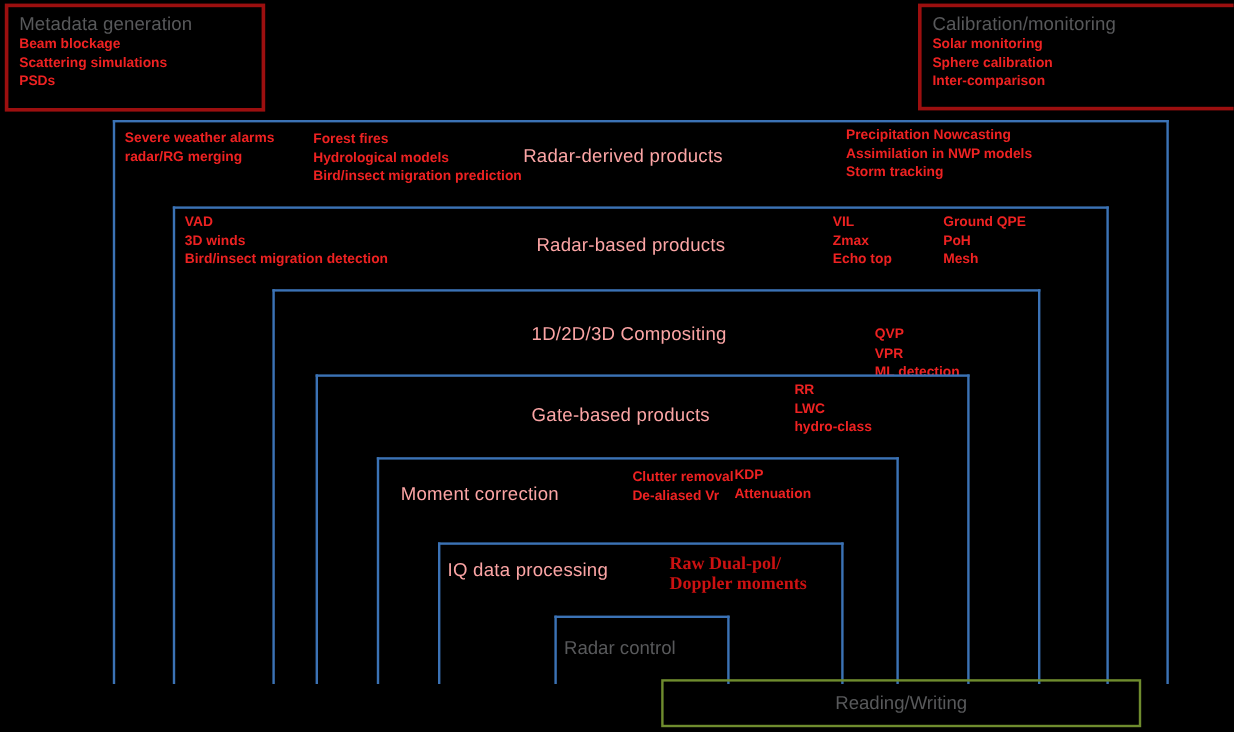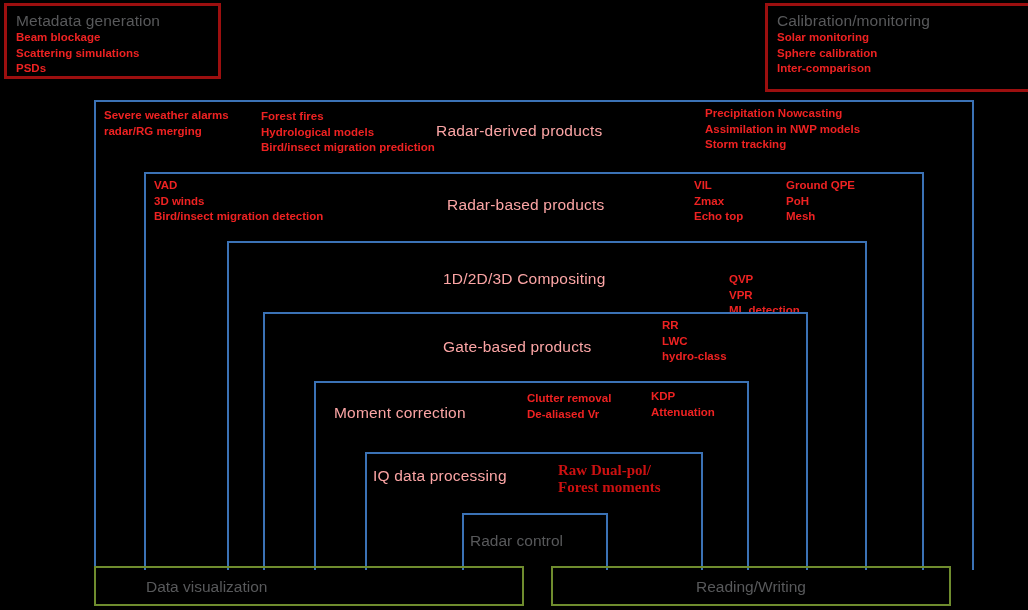--- a/index.html
+++ b/index.html
@@ -109,21 +109,21 @@
     white-space: nowrap;
   }
   .gb-left .gb-label { margin-left: 50px; }
   .gb-right .gb-label { margin: 0 auto; }
 </style>
 </head>
 <body>
 
 <div id="stage">
 
-  <div class="red-box" style="left:4px; top:3px; width:217px; height:76px;">
+  <div class="red-box" style="left:4px; top:3px; width:217px; height:90px;">
     <div class="rb-title">Metadata generation</div>
     <div class="rb-item">Beam blockage</div>
     <div class="rb-item">Scattering simulations</div>
     <div class="rb-item">PSDs</div>
   </div>
 
   <div class="red-box" style="left:765px; top:3px; width:305px; height:89px;">
     <div class="rb-title">Calibration/monitoring</div>
     <div class="rb-item">Solar monitoring</div>
     <div class="rb-item">Sphere calibration</div>
@@ -180,35 +180,32 @@
     <div>LWC</div>
     <div>hydro-class</div>
   </div>
 
   <div class="layer" style="left:314px; top:381px; width:435px; height:189px;"></div>
   <div class="layer-title" style="left:334px; top:403px;">Moment correction</div>
   <div class="tag-col" style="left:527px; top:391px;">
     <div>Clutter removal</div>
     <div>De-aliased Vr</div>
   </div>
-  <div class="tag-col" style="left:651px; top:389px;">
+  <div class="tag-col" style="left:612px; top:389px;">
     <div>KDP</div>
     <div>Attenuation</div>
   </div>
 
   <div class="layer" style="left:365px; top:452px; width:338px; height:118px;"></div>
   <div class="layer-title" style="left:373px; top:466px;">IQ data processing</div>
   <div class="tag-col serif" style="left:558px; top:462px;">
     <div>Raw Dual-pol/</div>
-    <div>Forest moments</div>
+    <div>Doppler moments</div>
   </div>
 
   <div class="ctrl-box" style="left:462px; top:513px; width:146px; height:57px;"></div>
   <div class="ctrl-title" style="left:470px; top:531px;">Radar control</div>
 
-  <div class="green-box gb-left" style="left:94px; top:566px; width:430px; height:40px;">
-    <span class="gb-label">Data visualization</span>
-  </div>
   <div class="green-box gb-right" style="left:551px; top:566px; width:400px; height:40px;">
     <span class="gb-label">Reading/Writing</span>
   </div>
 
 </div>
 
 </body></html>

